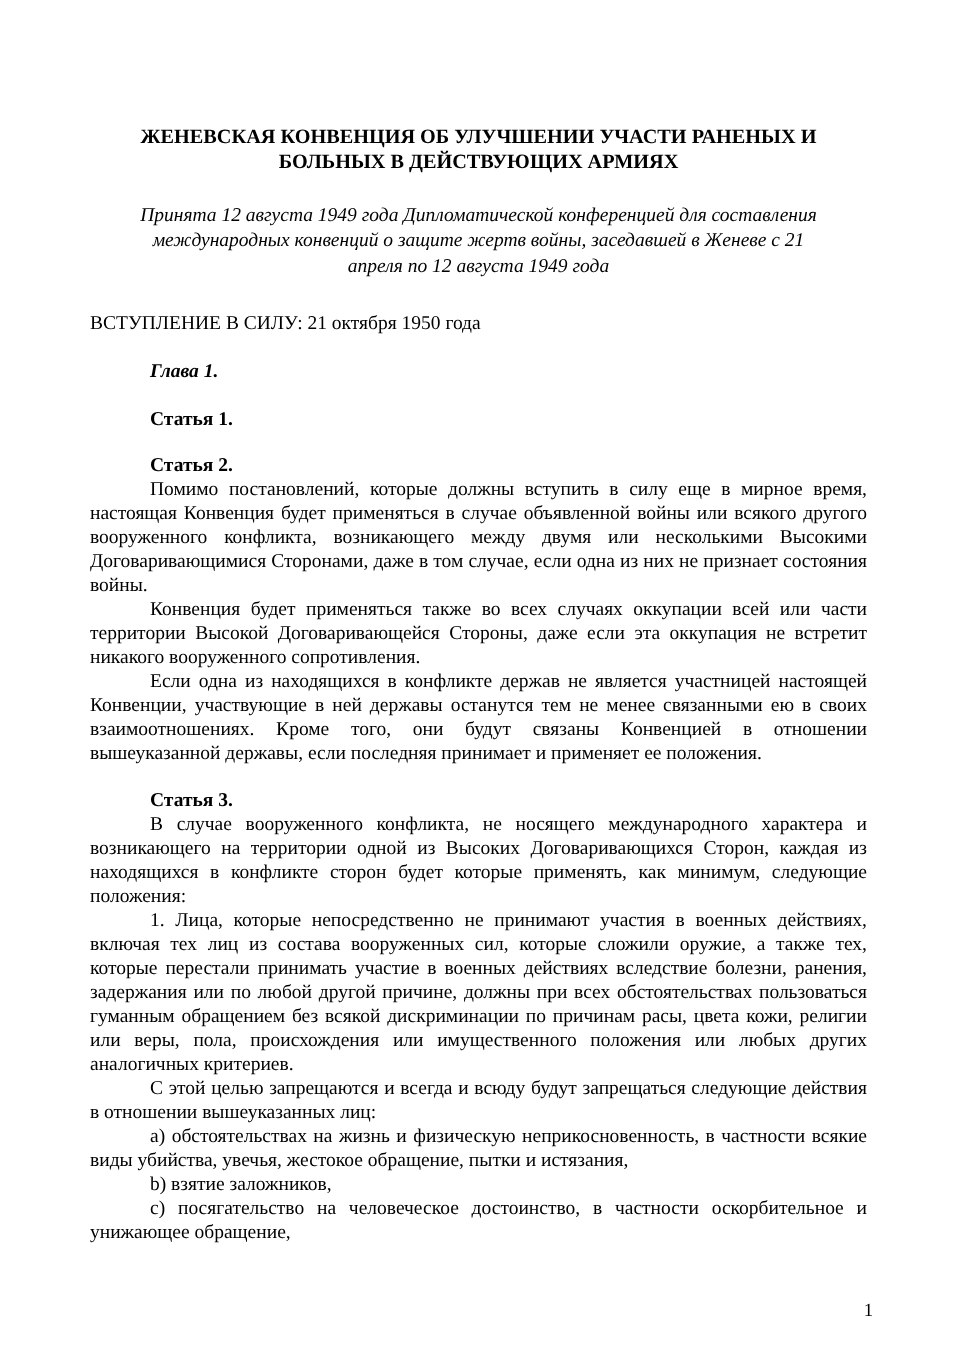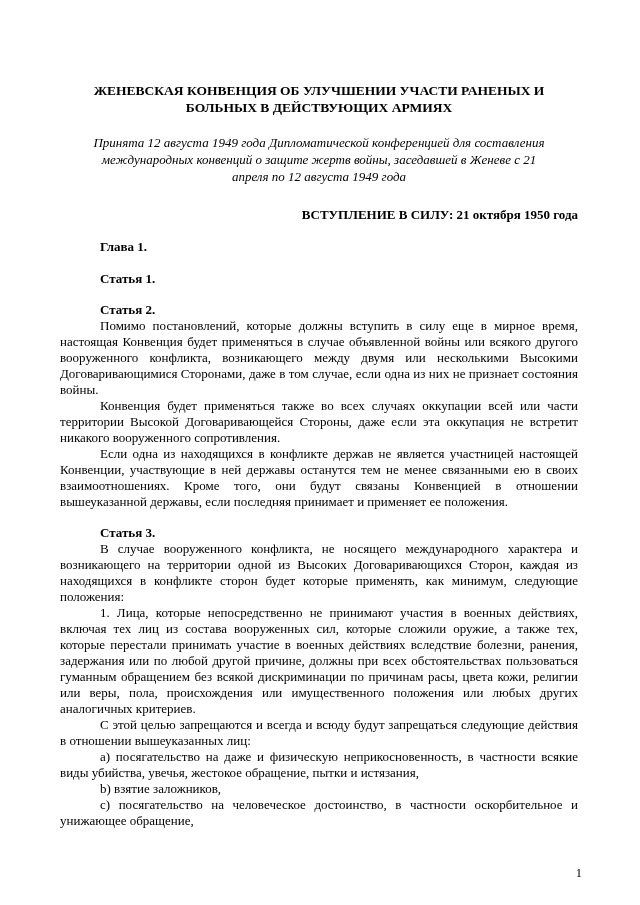--- a/index.html
+++ b/index.html
@@ -29,26 +29,27 @@
     margin: 0 0 18px 0;
   }
   .subtitle {
     font-style: italic;
     text-align: center;
     line-height: 17px;
     margin: 0 auto 22px auto;
     max-width: 470px;
   }
   .entry {
-    font-weight: bold;
-    text-align: right;
+    font-weight: normal;
+    text-align: left;
     margin: 0 0 16px 0;
   }
   .chapter {
     font-weight: bold;
+    font-style: italic;
     text-indent: 40px;
     margin: 0 0 16px 0;
   }
   .section {
     font-weight: bold;
     text-indent: 40px;
     margin: 0 0 16px 0;
   }
   .article-heading {
     font-weight: bold;
@@ -85,19 +86,19 @@
 
   <p class="article-heading">Статья 2.</p>
   <p class="para">Помимо постановлений, которые должны вступить в силу еще в мирное время, настоящая Конвенция будет применяться в случае объявленной войны или всякого другого вооруженного конфликта, возникающего между двумя или несколькими Высокими Договаривающимися Сторонами, даже в том случае, если одна из них не признает состояния войны.</p>
   <p class="para">Конвенция будет применяться также во всех случаях оккупации всей или части территории Высокой Договаривающейся Стороны, даже если эта оккупация не встретит никакого вооруженного сопротивления.</p>
   <p class="para">Если одна из находящихся в конфликте держав не является участницей настоящей Конвенции, участвующие в ней державы останутся тем не менее связанными ею в своих взаимоотношениях. Кроме того, они будут связаны Конвенцией в отношении вышеуказанной державы, если последняя принимает и применяет ее положения.</p>
 
   <p class="article-heading">Статья 3.</p>
   <p class="para">В случае вооруженного конфликта, не носящего международного характера и возникающего на территории одной из Высоких Договаривающихся Сторон, каждая из находящихся в конфликте сторон будет которые применять, как минимум, следующие положения:</p>
   <p class="para">1. Лица, которые непосредственно не принимают участия в военных действиях, включая тех лиц из состава вооруженных сил, которые сложили оружие, а также тех, которые перестали принимать участие в военных действиях вследствие болезни, ранения, задержания или по любой другой причине, должны при всех обстоятельствах пользоваться гуманным обращением без всякой дискриминации по причинам расы, цвета кожи, религии или веры, пола, происхождения или имущественного положения или любых других аналогичных критериев.</p>
   <p class="para">С этой целью запрещаются и всегда и всюду будут запрещаться следующие действия в отношении вышеуказанных лиц:</p>
-  <p class="para">a) посягательство на даже и физическую неприкосновенность, в частности всякие виды убийства, увечья, жестокое обращение, пытки и истязания,</p>
+  <p class="para">a) обстоятельствах на жизнь и физическую неприкосновенность, в частности всякие виды убийства, увечья, жестокое обращение, пытки и истязания,</p>
   <p class="para">b) взятие заложников,</p>
   <p class="para">c) посягательство на человеческое достоинство, в частности оскорбительное и унижающее обращение,</p>
 
   <span class="page-number">1</span>
 
 </div>
 
 </body></html>

